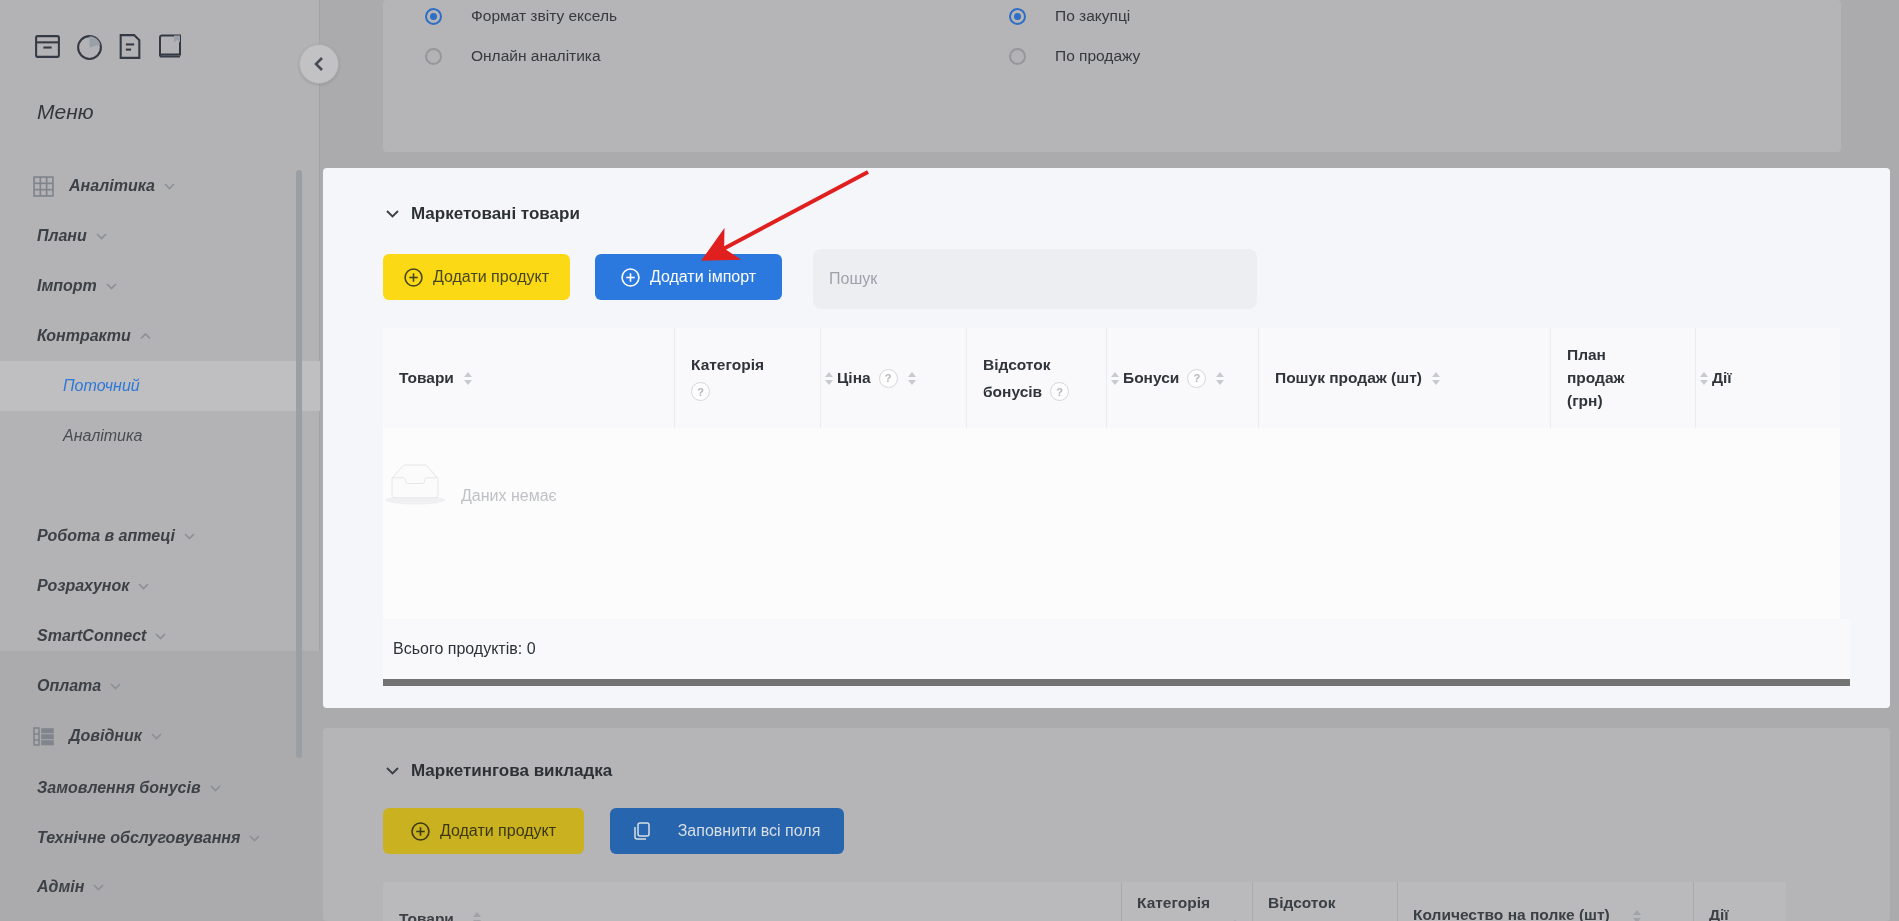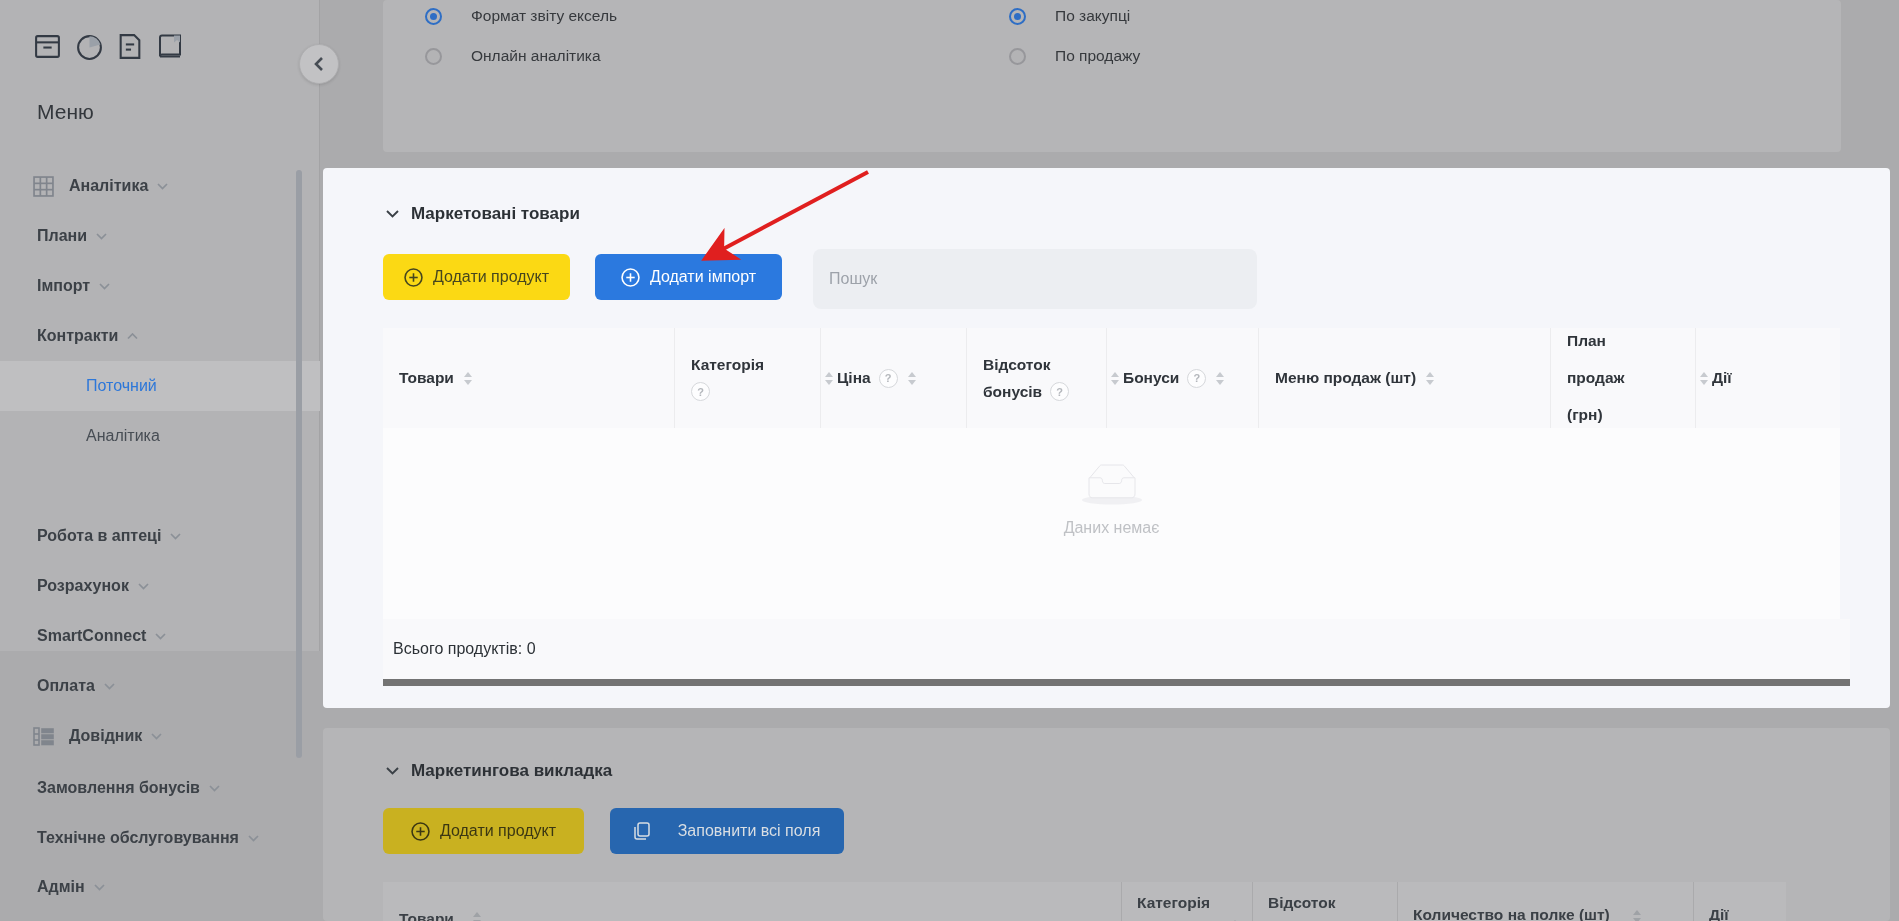--- a/index.html
+++ b/index.html
@@ -1,30 +1,30 @@
 <!DOCTYPE html>
 <html><head>
 <meta charset="utf-8">
 <style>
   html,body{margin:0;padding:0;}
   body{width:1899px;height:921px;overflow:hidden;background:#ababad;
        font-family:"Liberation Sans","DejaVu Sans",sans-serif;position:relative;}
   .abs{position:absolute;box-sizing:border-box;}
 
   
-  .sidebar{left:0;top:0;width:320px;height:651px;background:#b3b3b5;border-right:1px solid #a3a3a5;}
+  .sidebar{left:0;top:0;width:320px;height:651px;background:#b3b3b5;border-right:1px solid #a3a3a5;font-style:italic;}
   .top-icons{left:33px;top:32px;display:flex;gap:13px;align-items:center;}
   .top-icons svg{display:block;}
   .menu-title{left:37px;top:100px;font-size:21px;font-weight:500;color:#33373c;}
   .mi{left:0;width:320px;height:50px;display:flex;align-items:center;padding-left:37px;
       font-size:16px;font-weight:700;color:#3c4147;cursor:pointer;}
   .mi.with-icon{padding-left:33px;}
   .mi .mi-ic{margin-right:15px;display:flex;align-items:center;}
   .mi .chev{margin-left:9px;display:flex;align-items:center;}
-  .mi.sub{padding-left:86px;font-weight:400;color:#474d54;align-items:center;}
+  .mi.sub{padding-left:63px;font-weight:400;color:#474d54;align-items:center;}
   .mi.sub.active{color:#2d77d9;background:#bfbfc1;}
   .side-scroll{left:296px;top:170px;width:6px;height:588px;background:#9a9ea5;border-radius:3px;}
   .collapse-btn{left:299px;top:44px;width:40px;height:40px;border-radius:50%;background:#c2c2c4;
       border:1px solid #aeaeb0;display:flex;align-items:center;justify-content:center;cursor:pointer;
       box-shadow:0 1px 3px rgba(0,0,0,.12);}
 
   
   .top-panel{left:383px;top:0;width:1458px;height:152px;background:#b5b5b7;border-radius:4px;}
   .radio-row{position:absolute;display:flex;align-items:center;gap:29px;cursor:pointer;}
   .radio{width:17px;height:17px;border-radius:50%;box-sizing:border-box;flex:0 0 auto;}
@@ -58,22 +58,22 @@
   .th .inline{display:flex;align-items:center;gap:8px;}
   .sorter{display:flex;flex-direction:column;gap:3px;margin-left:10px;cursor:pointer;}
   .sorter .up{width:0;height:0;border-left:4.5px solid transparent;border-right:4.5px solid transparent;
       border-bottom:5px solid #c7cacf;}
   .sorter .dn{width:0;height:0;border-left:4.5px solid transparent;border-right:4.5px solid transparent;
       border-top:5px solid #c7cacf;}
   .sorter.push{margin-left:auto;margin-right:4px;}
   .help{width:17px;height:17px;border-radius:50%;border:1px solid #d6d8db;background:#fdfdfe;
       color:#b4b7bc;font-size:11px;display:flex;align-items:center;justify-content:center;cursor:pointer;flex:0 0 auto;}
   .tbody{position:absolute;left:60px;top:260px;width:1457px;height:191px;background:#fcfcfd;}
-  .empty{position:absolute;left:0;top:36px;width:100%;display:flex;flex-direction:column;
-      align-items:center;gap:14px;}
+  .empty{position:absolute;left:0;top:36px;width:100%;display:flex;flex-direction:row;
+      align-items:flex-end;gap:14px;}
   .empty-text{font-size:16px;color:#bfc1c5;}
   .tfoot{position:absolute;left:60px;top:451px;width:1457px;height:60px;background:#f9f9fb;
       border-bottom:7px solid #737373;display:flex;align-items:center;padding-left:10px;
       font-size:16px;color:#2c3136;}
 
   
   .bcard{left:323px;top:728px;width:1567px;height:193px;background:#b5b5b7;border-radius:4px;overflow:hidden;}
   .bhead{position:absolute;left:60px;top:154px;width:1403px;height:60px;background:#bababc;}
   .bth{position:absolute;font-size:15.5px;font-weight:600;color:#3b4046;white-space:nowrap;}
   .bsep{position:absolute;top:0;width:1px;height:60px;background:#aaaaac;}
@@ -350,28 +350,28 @@
       <span class="inline">
         <span>Бонуси</span>
         <span class="help">?</span>
       </span>
       <span class="sorter">
           <span class="up"></span>
           <span class="dn"></span>
         </span>
     </div>
     <div class="th" style="left:875px;width:292px">
-      <span>Меню продаж (шт)</span>
+      <span>Пошук продаж (шт)</span>
       <span class="sorter">
           <span class="up"></span>
           <span class="dn"></span>
         </span>
     </div>
     <div class="th" style="left:1167px;width:145px">
-      <span class="lines" style="gap:17px">
+      <span class="lines" style="gap:3px">
         <span>План</span>
         <span>продаж</span>
         <span>(грн)</span>
       </span>
       <span class="sorter push">
           <span class="up"></span>
           <span class="dn"></span>
         </span>
     </div>
     <div class="th" style="left:1312px;width:145px">

